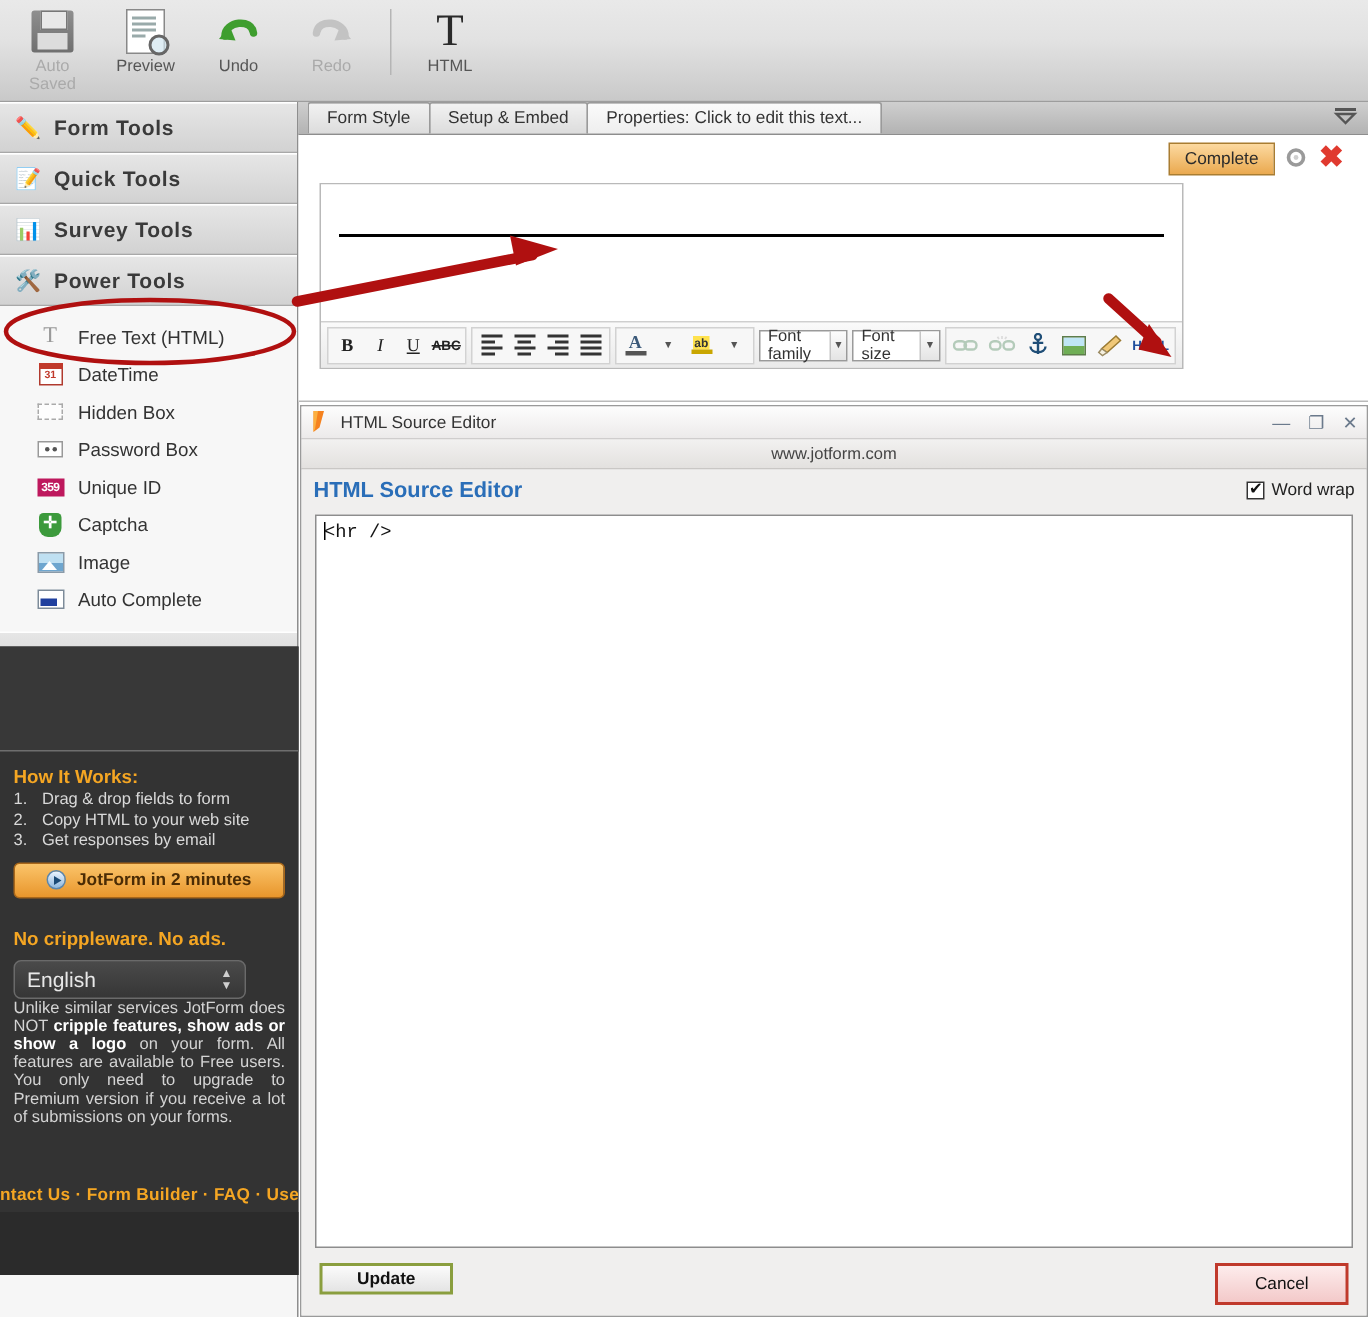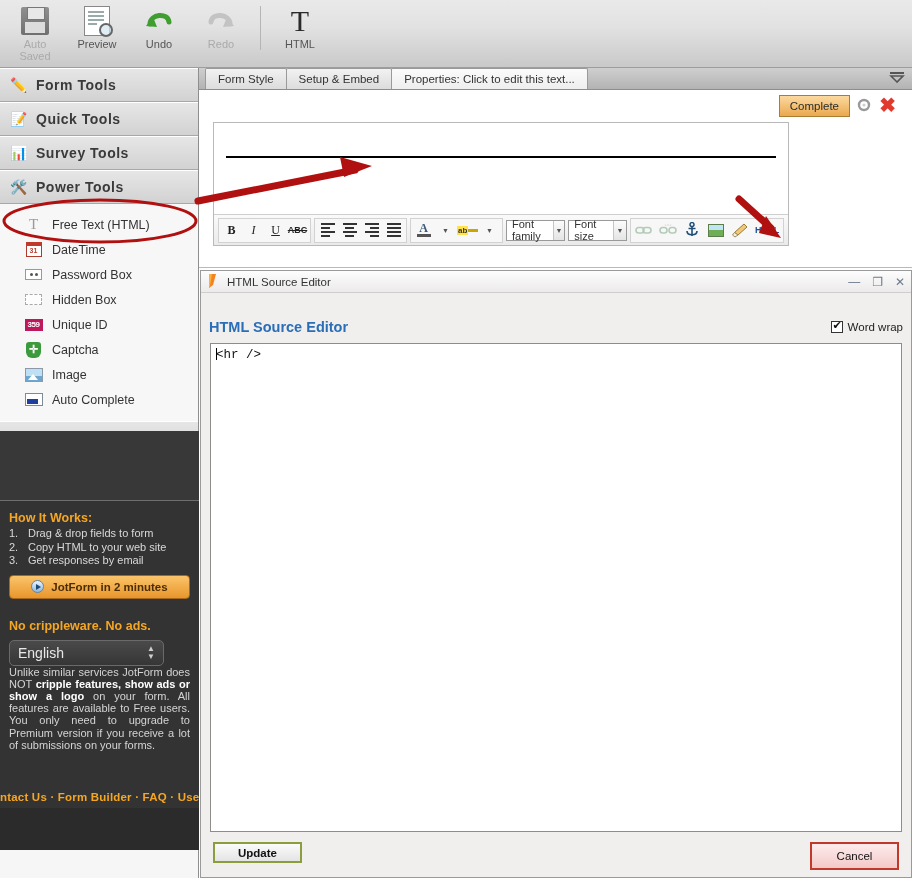--- a/index.html
+++ b/index.html
@@ -306,32 +306,32 @@
     <span>Free Text (HTML)</span>
   </div>
   <div class="tool">
     <span class="ticon">
         <span class="i-date">31</span>
       </span>
     <span>DateTime</span>
   </div>
   <div class="tool">
     <span class="ticon">
+        <span class="i-hidden"></span>
+      </span>
+    <span>Hidden Box</span>
+  </div>
+  <div class="tool">
+    <span class="ticon">
         <span class="i-pwd">
           <b></b>
           <b></b>
         </span>
       </span>
     <span>Password Box</span>
-  </div>
-  <div class="tool">
-    <span class="ticon">
-        <span class="i-hidden"></span>
-      </span>
-    <span>Hidden Box</span>
   </div>
   <div class="tool">
     <span class="ticon">
         <span class="i-uid">359</span>
       </span>
     <span>Unique ID</span>
   </div>
   <div class="tool">
     <span class="ticon">
         <span class="i-captcha">✛</span>
@@ -492,21 +492,21 @@
             </span>
           </div>
       </div>
 
       <div class="rte-grp">
         <div class="rte-b" style="flex-direction:column;gap:0">
           <span style="font-family:'Liberation Serif',serif;font-weight:bold;font-size:12px;color:#3c5a7a;line-height:11px">A</span>
           <span style="display:block;width:14px;height:3px;background:#555"></span>
         </div>
         <div class="rte-b" style="font-size:7px;color:#555">▼</div>
-        <div class="rte-b" style="gap:0">
+        <div class="rte-b" style="flex-direction:column;gap:0">
           <span style="font-size:8px;font-weight:bold;color:#333;background:#ffe24d;line-height:9px;padding:0 1px">ab</span>
           <span style="display:block;width:14px;height:3px;background:#c9a600"></span>
         </div>
         <div class="rte-b" style="font-size:7px;color:#555">▼</div>
       </div>
 
       <div class="fld" style="width:84px">
         <span>Font family</span>
         <span class="arw">▼</span>
       </div>
@@ -561,20 +561,23 @@
         </svg>
     </span>
     <span>HTML Source Editor</span>
     <span class="win-ctrls">
       <div>—</div>
       <div>❐</div>
       <div>✕</div>
     </span>
   </div>
 
+  <div id="src-url">
+    <span>www.jotform.com</span>
+  </div>
 
   <div id="src-body">
     <div id="src-head-row">
       <div id="src-h1">HTML Source Editor</div>
       <div id="wordwrap">
         <span class="cbox"></span>
         <span>Word wrap</span>
       </div>
     </div>
 

